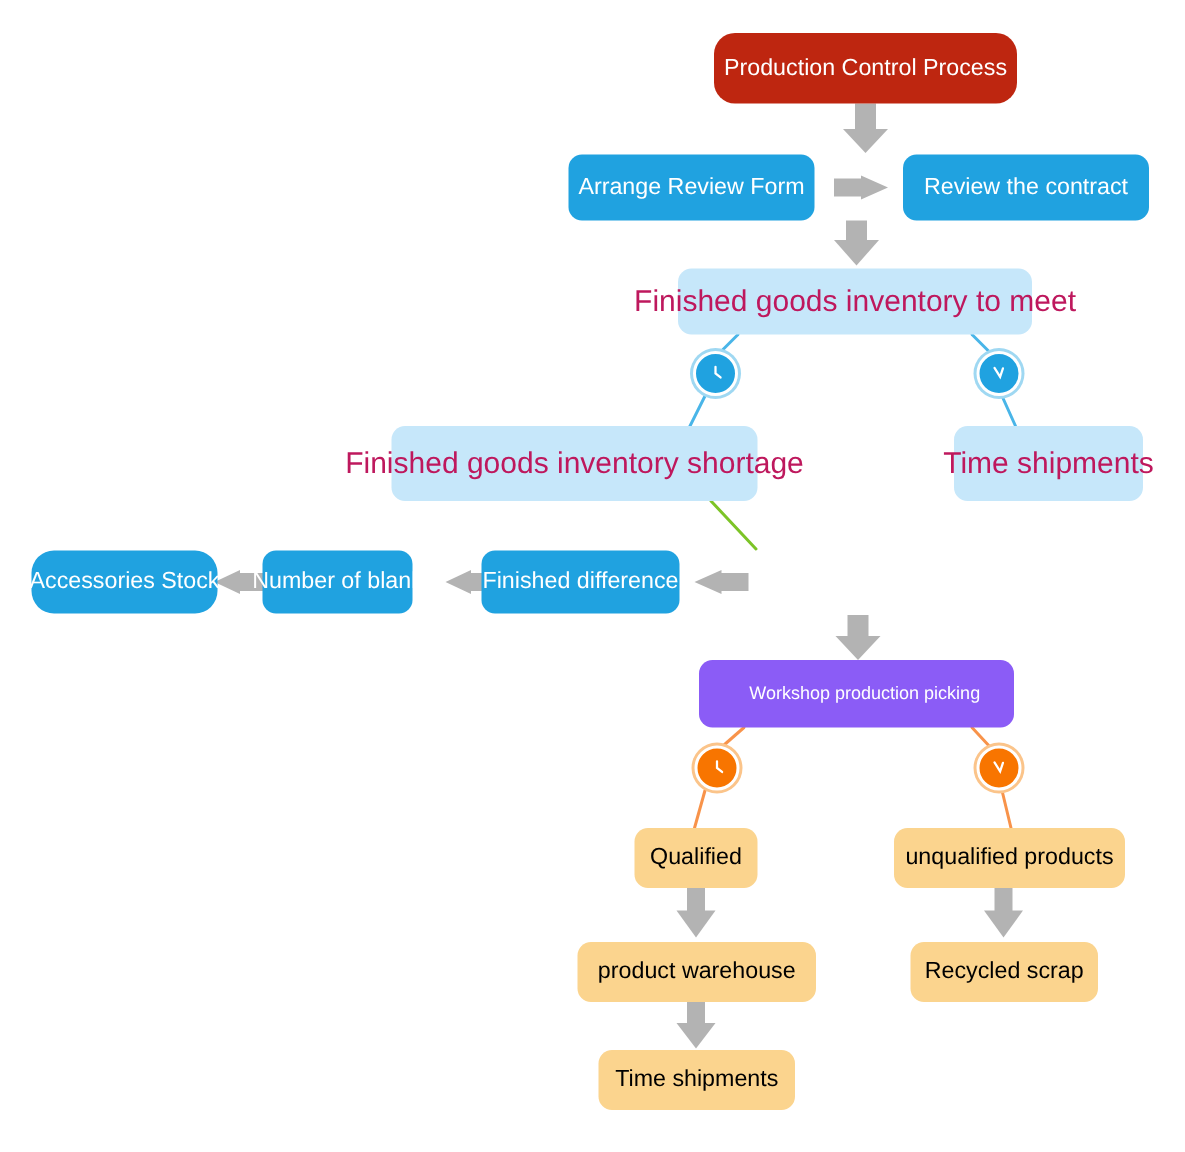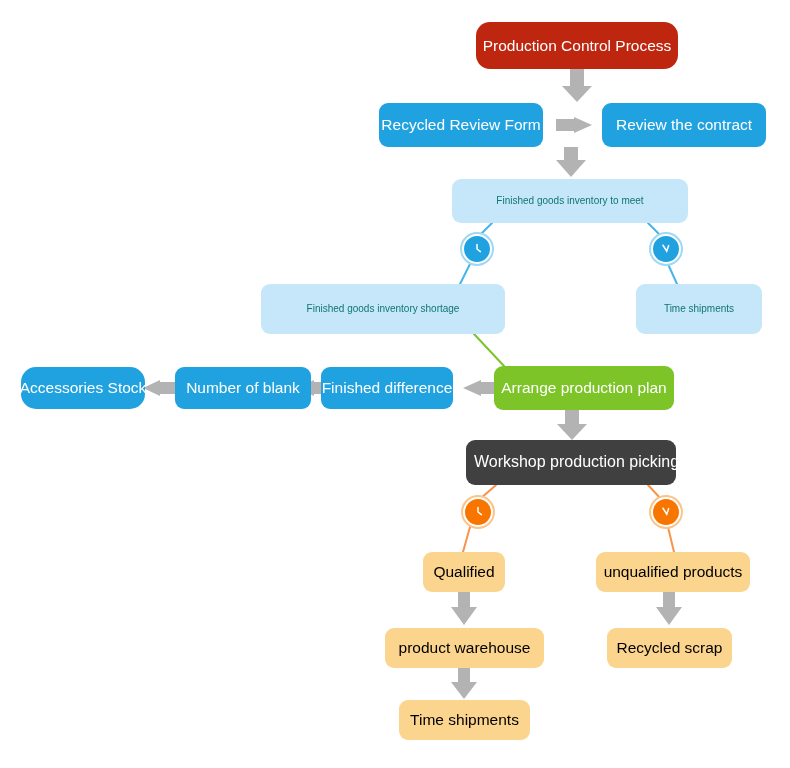--- a/index.html
+++ b/index.html
@@ -45,32 +45,32 @@
     font-size: 15.5px;
     border-radius: 14px;
   }
   .n-blue {
     background: #20a2e0;
     color: #ffffff;
     font-size: 15.5px;
   }
   .n-lightblue {
     background: #c6e7fa;
-    color: #0f766e;
-    font-size: 10px;
+    color: #be185d;
+    font-size: 20px;
   }
   .n-green {
     background: #7cc427;
     color: #ffffff;
     font-size: 15.5px;
   }
   .n-orange {
-    background: #404040;
-    color: #ffffff;
-    font-size: 16px;
+    background: #8b5cf6;
+    color: #ffffff;
+    font-size: 12px;
     padding-left: 25px;
   }
   .n-amber {
     background: #fbd48e;
     color: #000000;
     font-size: 15.5px;
   }
   .gate {
     position: absolute;
     width: 30px;
@@ -166,28 +166,27 @@
 
     <g stroke="#f8934a" stroke-width="2" fill="none" stroke-linecap="round">
       <line x1="496" y1="485" x2="480" y2="499"></line>
       <line x1="470" y1="527" x2="463" y2="552"></line>
       <line x1="648" y1="485" x2="661" y2="499"></line>
       <line x1="668" y1="527" x2="674" y2="552"></line>
     </g>
   </svg>
 
   <div class="node n-red" style="left:476px; top:22px;  width:202px; height:47px;">Production Control Process</div>
-  <div class="node n-blue" style="left:379px; top:103px; width:164px; height:44px;">Recycled Review Form</div>
+  <div class="node n-blue" style="left:379px; top:103px; width:164px; height:44px;">Arrange Review Form</div>
   <div class="node n-blue" style="left:602px; top:103px; width:164px; height:44px;">Review the contract</div>
   <div class="node n-lightblue" style="left:452px; top:179px; width:236px; height:44px;">Finished goods inventory to meet</div>
   <div class="node n-lightblue" style="left:261px; top:284px; width:244px; height:50px;">Finished goods inventory shortage</div>
   <div class="node n-lightblue" style="left:636px; top:284px; width:126px; height:50px;">Time shipments</div>
-  <div class="node n-green" style="left:494px; top:366px; width:180px; height:44px;">Arrange production plan</div>
   <div class="node n-blue" style="left:321px; top:367px; width:132px; height:42px;">Finished difference</div>
-  <div class="node n-blue" style="left:175px; top:367px; width:136px; height:42px;">Number of blank</div>
+  <div class="node n-blue" style="left:175px; top:367px; width:100px; height:42px;">Number of blank</div>
   <div class="node n-blue" style="left:21px;  top:367px; width:124px; height:42px;border-radius:15px;">Accessories Stock</div>
   <div class="node n-orange" style="left:466px; top:440px; width:210px; height:45px;">Workshop production picking</div>
   <div class="node n-amber" style="left:423px; top:552px; width:82px;  height:40px;">Qualified</div>
   <div class="node n-amber" style="left:596px; top:552px; width:154px; height:40px;">unqualified products</div>
   <div class="node n-amber" style="left:385px; top:628px; width:159px; height:40px;">product warehouse</div>
   <div class="node n-amber" style="left:607px; top:628px; width:125px; height:40px;">Recycled scrap</div>
   <div class="node n-amber" style="left:399px; top:700px; width:131px; height:40px;">Time shipments</div>
 
   <div class="gate gate-blue" style="left:462px; top:234px;">
     <span>

